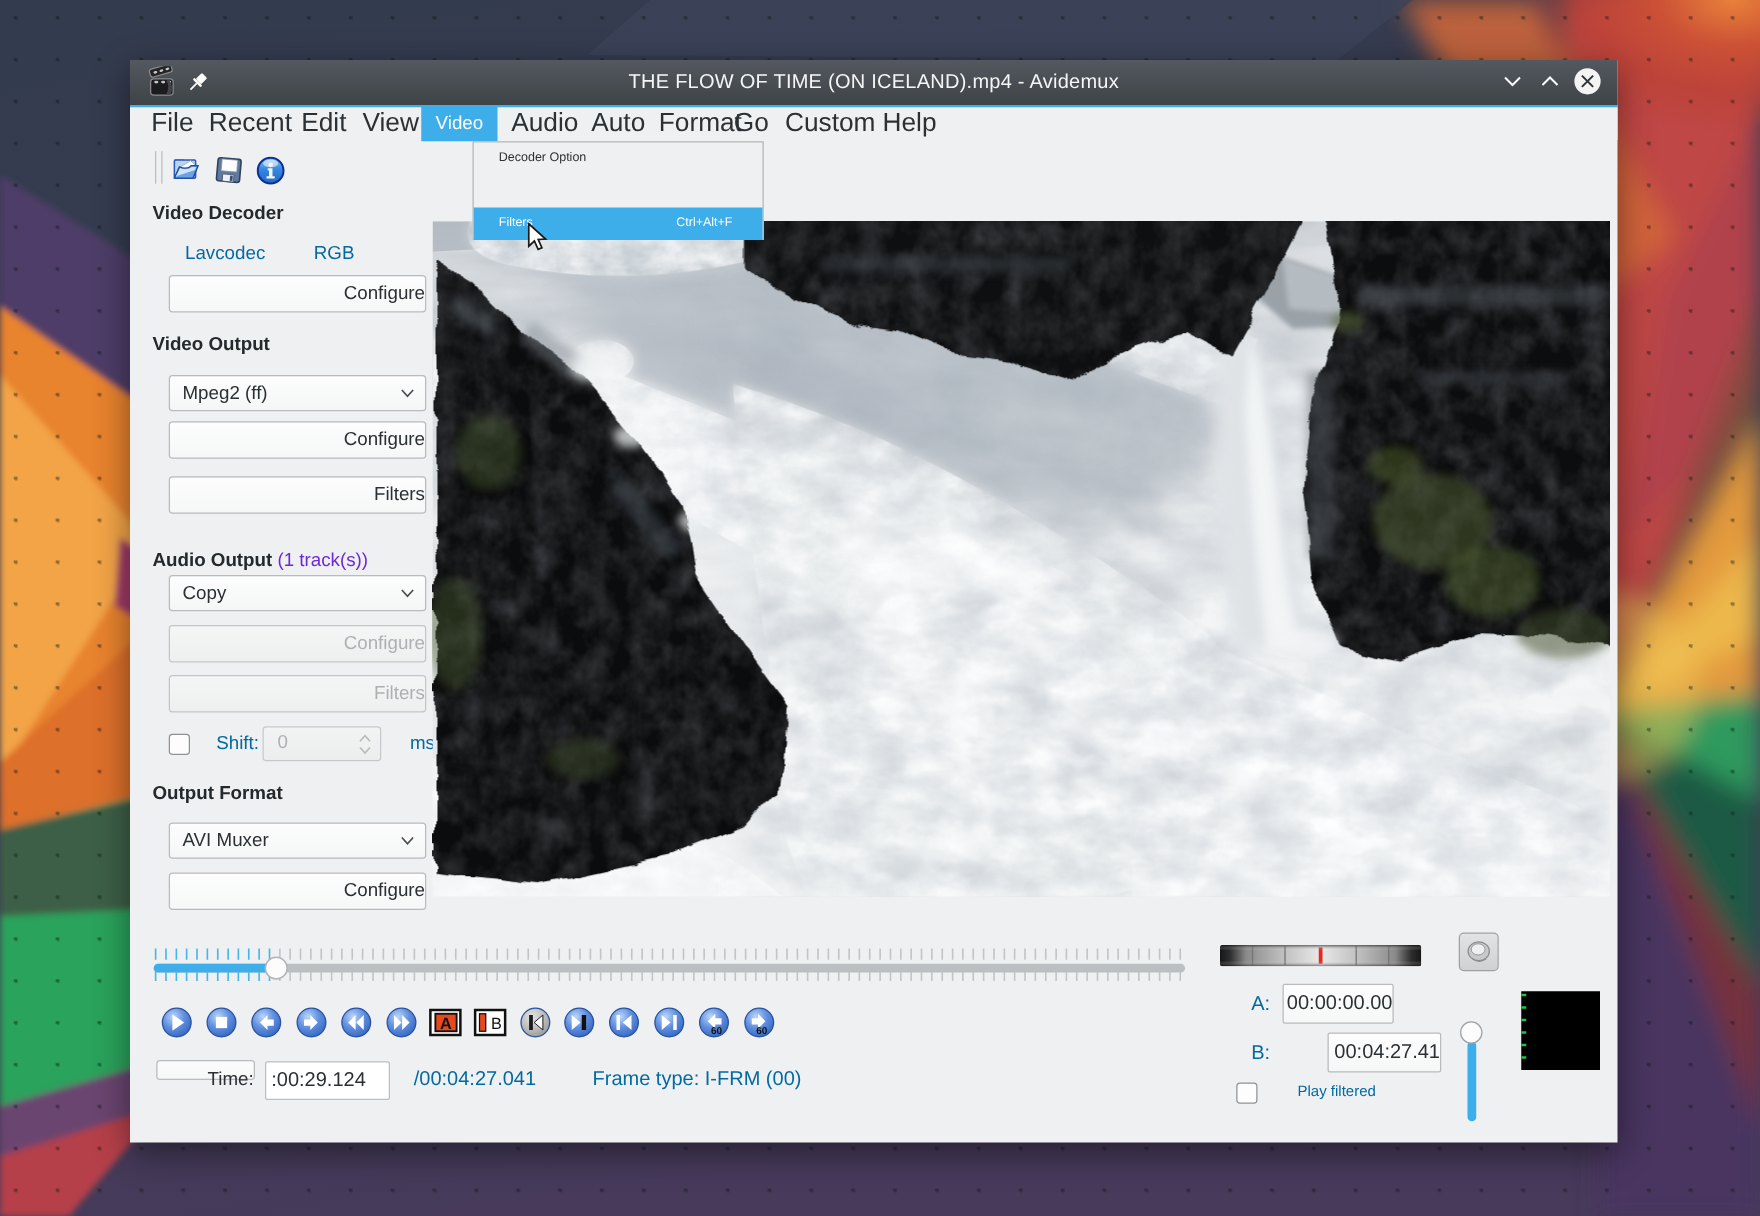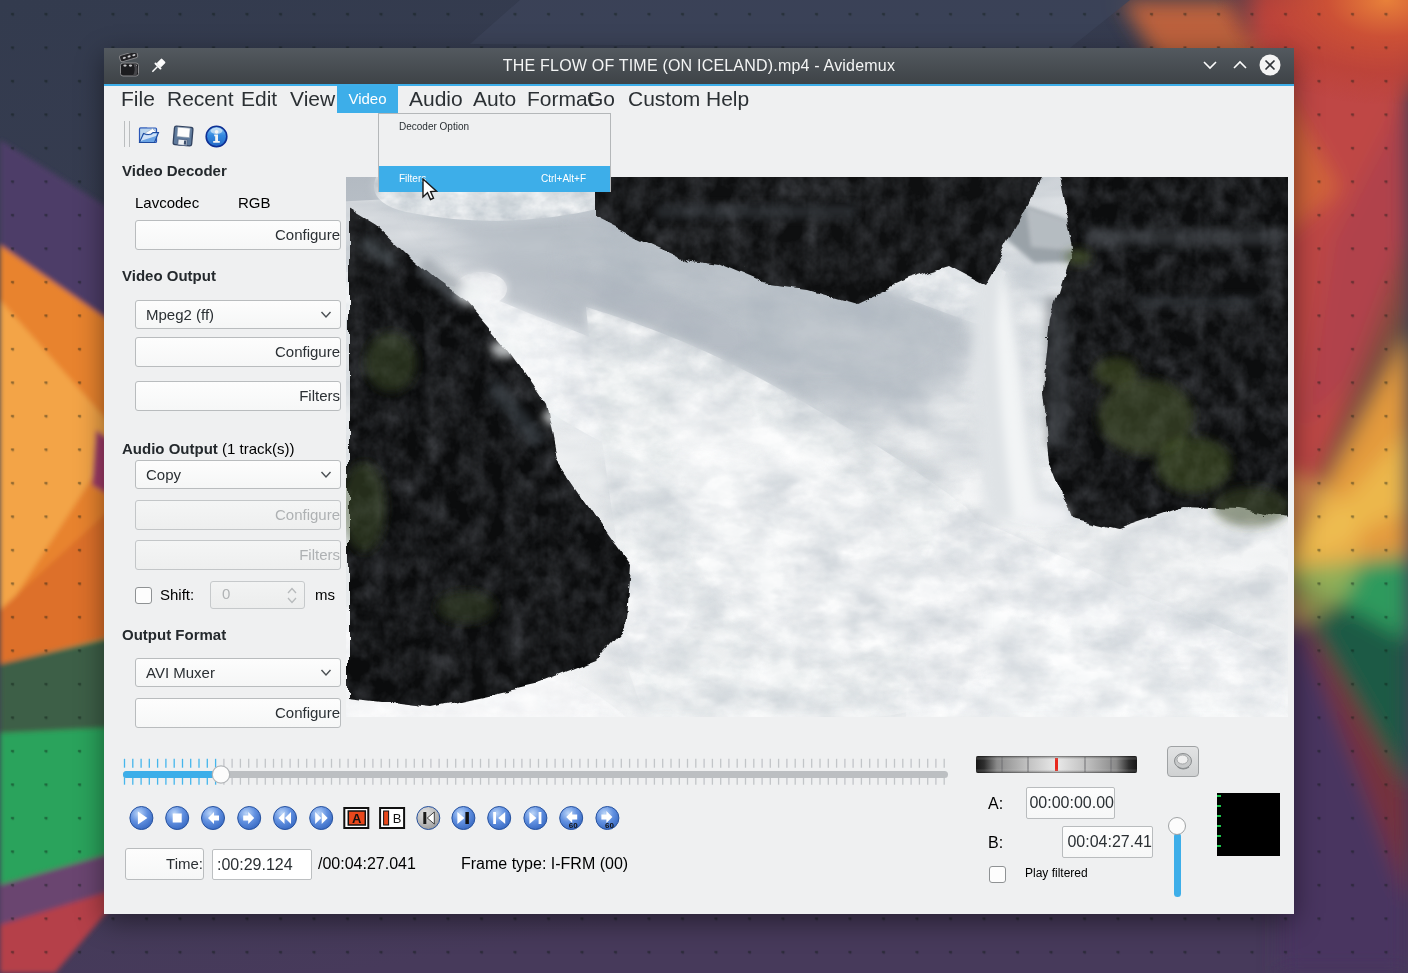--- a/index.html
+++ b/index.html
@@ -5,21 +5,21 @@
   html,body{margin:0;padding:0;width:1408px;height:973px;overflow:hidden;}
   body{font-family:"Liberation Sans",sans-serif;position:relative;background:#333b4d;}
   #wall{position:absolute;left:0;top:0;width:1408px;height:973px;}
   #win{position:absolute;left:104px;top:48px;width:1190px;height:866px;background:#eff0f1;box-shadow:0 8px 26px rgba(0,0,0,0.45);text-decoration:underline;}
   #titlebar{position:absolute;left:0;top:0;width:1190px;height:36px;background:linear-gradient(#53595f,#3e4347);}
   #title{position:absolute;left:0;top:0;width:1190px;height:36px;line-height:36px;text-align:center;color:#f4f5f5;font-size:16px;letter-spacing:0.2px;}
   #blueline{position:absolute;left:0;top:36px;width:1190px;height:2px;background:#3daee9;}
   #menubar{position:absolute;left:0;top:38px;width:1190px;height:26px;background:#eff0f1;font-size:21px;color:#2b3034;}
   .mi{position:absolute;top:0;height:26px;line-height:26px;}
   .panlab{position:absolute;font-size:15px;font-weight:bold;color:#24292d;}
-  .txt{position:absolute;font-size:15px;color:#000000;}
+  .txt{position:absolute;font-size:15px;color:#0369a1;margin-left:13px;}
   .btn{position:absolute;box-sizing:border-box;width:206px;height:30px;background:linear-gradient(#fdfdfd,#f6f7f7);border:1px solid #b9bcbe;border-radius:3px;font-size:15px;color:#2b3034;text-align:right;line-height:28px;}
   .btn.dis{color:#aeb1b3;background:linear-gradient(#f4f5f5,#eeefef);border-color:#c3c6c8;}
   .combo{position:absolute;box-sizing:border-box;width:206px;height:29px;background:linear-gradient(#fdfdfd,#f5f6f6);border:1px solid #b9bcbe;border-radius:3px;font-size:15px;color:#2b3034;line-height:27px;padding-left:10px;}
   .combo svg{position:absolute;right:8px;top:9px;}
   .cb{position:absolute;box-sizing:border-box;width:17px;height:17px;border:1px solid #8f9294;border-radius:3px;background:#fdfdfd;}
   #vid{position:absolute;left:242px;top:129px;width:942px;height:540px;}
   #dropdown{position:absolute;left:232px;top:65px;width:233px;height:79px;background:#eff0f1;border:1px solid #b4b7b9;box-sizing:border-box;font-size:10px;color:#2b3034;z-index:30;margin-left:42px;}
   .ddi{position:absolute;left:0;width:231px;height:26px;line-height:26px;padding-left:20px;box-sizing:border-box;}
   #vhl{position:absolute;left:233px;top:37px;width:61px;height:28px;background:#3daee9;color:#fff;text-align:center;line-height:28px;font-size:15px;z-index:29;}
   #cursor{position:absolute;left:318px;top:130px;z-index:40;}
@@ -166,21 +166,21 @@
     <div class="panlab" style="left:18px;top:114px">Video Decoder</div>
     <div class="txt" style="left:31px;top:146px">Lavcodec</div>
     <div class="txt" style="left:134px;top:146px">RGB</div>
     <div class="btn" style="left:31px;top:172px">Configure</div>
     <div class="panlab" style="left:18px;top:219px">Video Output</div>
     <div class="combo" style="left:31px;top:252px">Mpeg2 (ff)<svg width="12" height="9" viewBox="0 0 12 9">
           <path d="M1.5,2 L6,7 L10.5,2" fill="none" stroke="#4a4f53" stroke-width="1.4"></path>
         </svg></div>
     <div class="btn" style="left:31px;top:289px">Configure</div>
     <div class="btn" style="left:31px;top:333px">Filters</div>
-    <div class="panlab" style="left:18px;top:392px">Audio Output <span style="font-weight:normal;color:#000000">(1 track(s))</span></div>
+    <div class="panlab" style="left:18px;top:392px">Audio Output <span style="font-weight:normal;color:#6d28d9">(1 track(s))</span></div>
     <div class="combo" style="left:31px;top:412px">Copy<svg width="12" height="9" viewBox="0 0 12 9">
           <path d="M1.5,2 L6,7 L10.5,2" fill="none" stroke="#4a4f53" stroke-width="1.4"></path>
         </svg></div>
     <div class="btn dis" style="left:31px;top:452px">Configure</div>
     <div class="btn dis" style="left:31px;top:492px">Filters</div>
     <div class="cb" style="left:31px;top:539px"></div>
     <div class="txt" style="left:56px;top:538px">Shift:</div>
     <div style="position:absolute;left:106px;top:533px;width:95px;height:28px;box-sizing:border-box;background:linear-gradient(#f2f3f3,#eceded);border:1px solid #c6c9cb;border-radius:3px;">
       <span style="position:absolute;left:11px;top:3px;font-size:15px;color:#b0b3b5">0</span>
       <svg style="position:absolute;right:6px;top:4px" width="12" height="19" viewBox="0 0 12 19">
@@ -582,21 +582,21 @@
         <circle cx="431.4" cy="770" r="11.5" fill="url(#bg)" stroke="#26519e" stroke-width="1"></circle>
         <rect x="434.59999999999997" y="764" width="2.8" height="12" fill="#fff"></rect>
         <path d="M425.4,764 L432.4,770 L425.4,776 Z" fill="#fff"></path>
         <circle cx="467.2" cy="770" r="11.5" fill="url(#bg)" stroke="#26519e" stroke-width="1"></circle>
         <path d="M468.2,763 L462.2,769 L468.2,775 L468.2,771.5 L473.2,771.5 L473.2,766.5 L468.2,766.5 Z" fill="#fff"></path>
         <text x="469.2" y="779.5" font-family="Liberation Sans" font-size="8" font-weight="bold" fill="#111" text-anchor="middle">60</text>
         <circle cx="503.4" cy="770" r="11.5" fill="url(#bg)" stroke="#26519e" stroke-width="1"></circle>
         <path d="M502.4,763 L508.4,769 L502.4,775 L502.4,771.5 L497.4,771.5 L497.4,766.5 L497.4,766.5 L502.4,766.5 Z" fill="#fff"></path>
         <text x="505.4" y="779.5" font-family="Liberation Sans" font-size="8" font-weight="bold" fill="#111" text-anchor="middle">60</text>
       </svg>
-    <div class="btn" style="left:21px;top:800px;width:79px;height:32px;line-height:30px">Time:</div>
+    <div class="btn" style="left:21px;top:800px;width:79px;height:16px;line-height:30px">Time:</div>
     <div style="position:absolute;left:108px;top:801px;width:100px;height:31px;box-sizing:border-box;background:#fff;border:1px solid #bcbfc1;border-radius:2px;font-size:16px;color:#2b3034;line-height:29px;padding-left:4px">:00:29.124</div>
     <div class="txt" style="left:214px;top:807px;font-size:16px">/00:04:27.041</div>
     <div class="txt" style="left:357px;top:807px;font-size:16px">Frame type: I-FRM (00)</div>
     <svg style="position:absolute;left:872px;top:708px" width="161" height="17" viewBox="0 0 161 17">
       <defs>
         <linearGradient id="jx" x1="0" y1="0" x2="1" y2="0">
           <stop offset="0" stop-color="#161616"></stop>
             <stop offset="0.05" stop-color="#2e2e2e"></stop>
             <stop offset="0.13" stop-color="#8a8a8a"></stop>
             <stop offset="0.3" stop-color="#bcbcbc"></stop>

